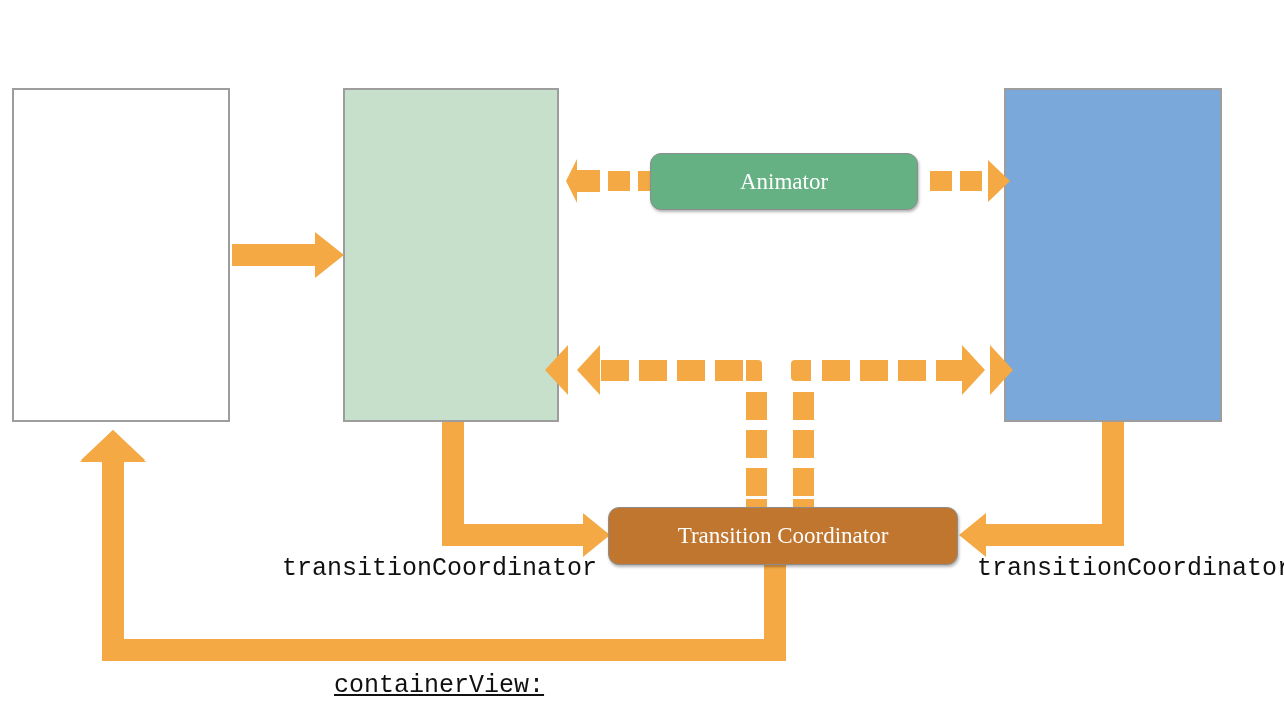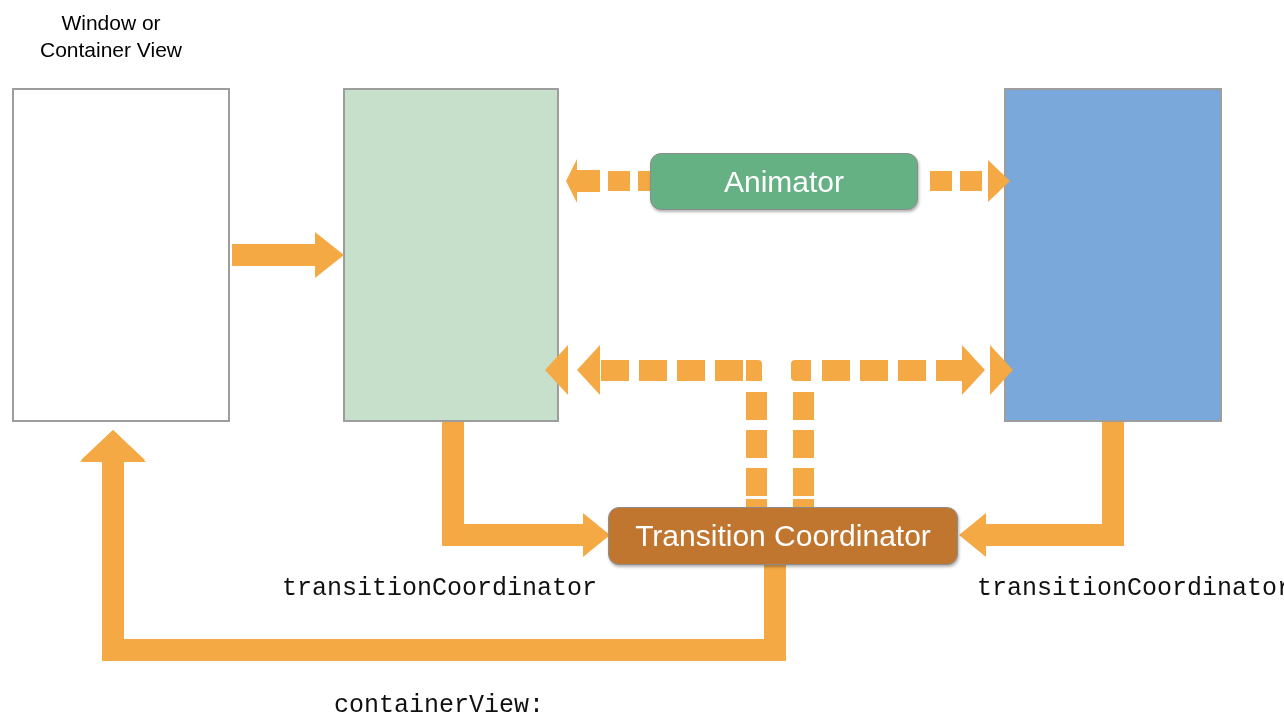--- a/index.html
+++ b/index.html
@@ -32,25 +32,24 @@
     color: #000000;
     white-space: pre-line;
     text-align: center;
   }
   .mono-label {
     font-family: "Liberation Mono", monospace;
     font-size: 25px;
     color: #111111;
     letter-spacing: 0px;
     white-space: nowrap;
-    margin-top: 20px;
   }
   .node-label {
-    font-family: Liberation Sans, sans-serif;
-    font-size: 30px;
+    font-family: Liberation Serif, serif;
+    font-size: 23px;
     color: #ffffff;
     white-space: nowrap;
   }
 
   
   .rect-box {
     box-sizing: border-box;
     border: 2px solid #9d9d9d;
   }
   .rounded-node {
@@ -160,22 +159,20 @@
   </svg>
 
   <div class="abs rounded-node" style="left:650px; top:153px; width:268px; height:57px; background:#66b183;">
     <span class="node-label">Animator</span>
   </div>
 
   <div class="abs rounded-node" style="left:608px; top:507px; width:350px; height:58px; background:#c1762f;border-radius:11px;">
     <span class="node-label">Transition Coordinator</span>
   </div>
 
-  <div class="abs caption" style="left:21px; top:9px; width:180px;">Window or
-Container View</div>
 
 
   <div class="abs mono-label" style="left:282px; top:554px;">transitionCoordinator</div>
 
   <div class="abs mono-label" style="left:977px; top:554px;">transitionCoordinator</div>
 
   <div class="abs mono-label" style="left:334px; top:671px;text-decoration:underline;">containerView:</div>
 
 </div>
 

